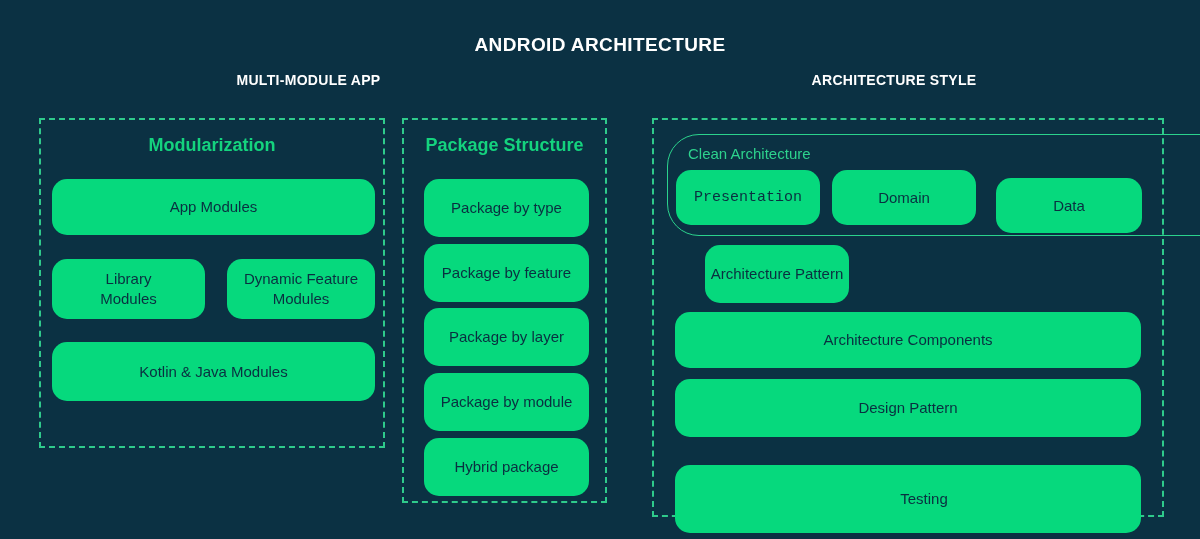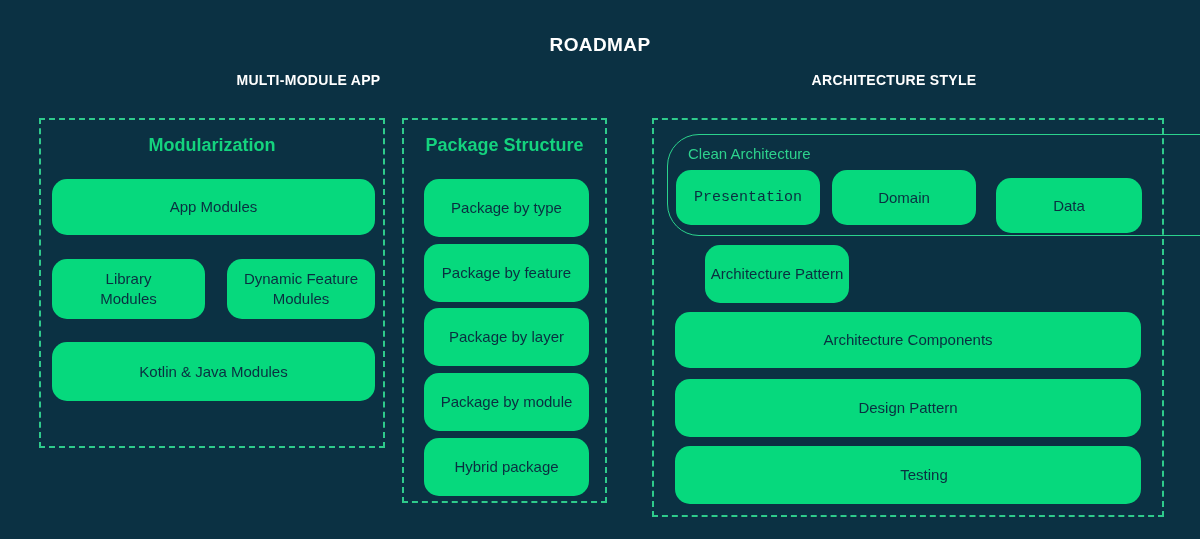--- a/index.html
+++ b/index.html
@@ -84,29 +84,29 @@
     position:absolute;left:20px;top:10px;
     color:var(--clean-arch-label-green);
     font-size:15px;
   }
   #node-presentation{left:8px;top:35px;width:144px;height:55px;font-family:Liberation Mono, monospace;}
   #node-domain{left:164px;top:35px;width:144px;height:55px;}
   #node-data{left:328px;top:35px;width:146px;height:55px;margin-top:8px;}
   #node-architecture-pattern{left:21px;top:125px;width:144px;height:58px;margin-left:30px;}
   #node-architecture-components{left:21px;top:192px;width:466px;height:56px;}
   #node-design-pattern{left:21px;top:259px;width:466px;height:58px;}
-  #node-testing{left:21px;top:326px;width:466px;height:58px;padding-left:32px;}
+  #node-testing{left:21px;top:345px;width:466px;height:68px;padding-left:32px;}
 </style>
 </head>
 <body>
 
 <div class="canvas">
 
   <div class="title">
-    <div>ROADMAP</div>
+    <div>ANDROID ARCHITECTURE</div>
   </div>
 
   <div class="section-header left">MULTI-MODULE APP</div>
   <div class="section-header right">ARCHITECTURE STYLE</div>
 
   <div class="dashed-box" id="modularization-box">
     <div class="box-title">Modularization</div>
     <div class="btn" id="node-app-modules">App Modules</div>
     <div class="btn" id="node-library-modules">Library
 Modules</div>

